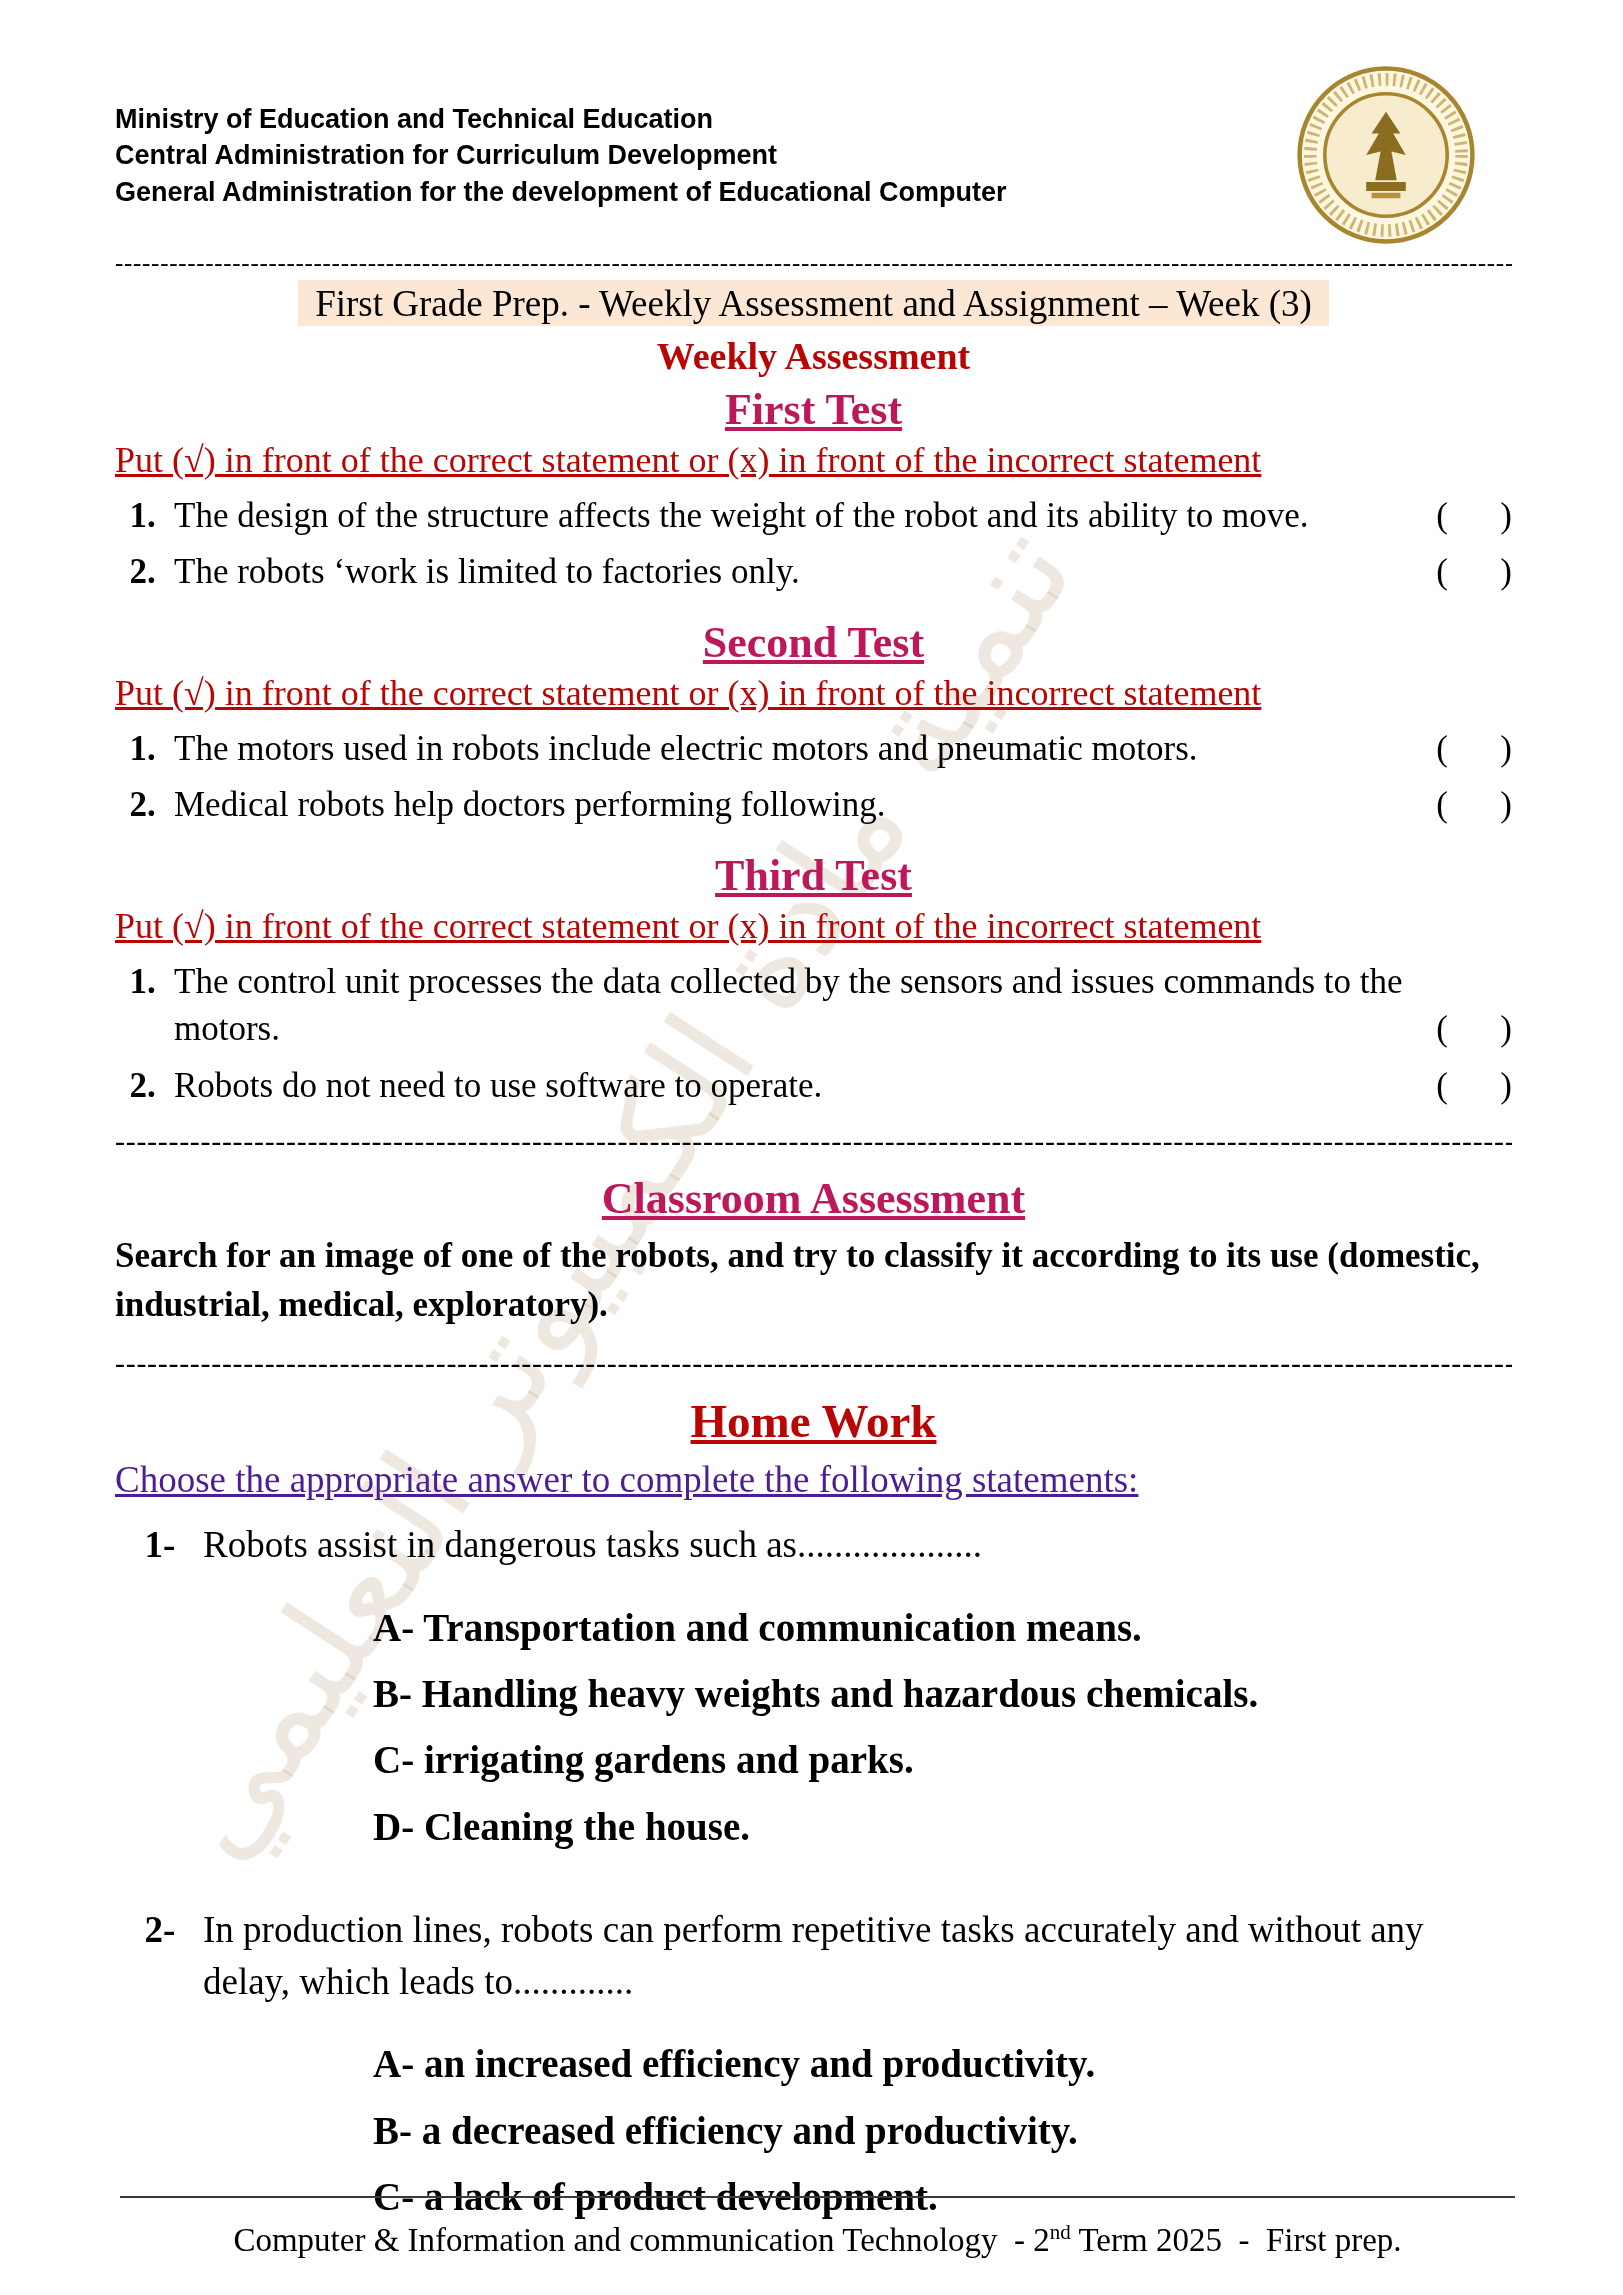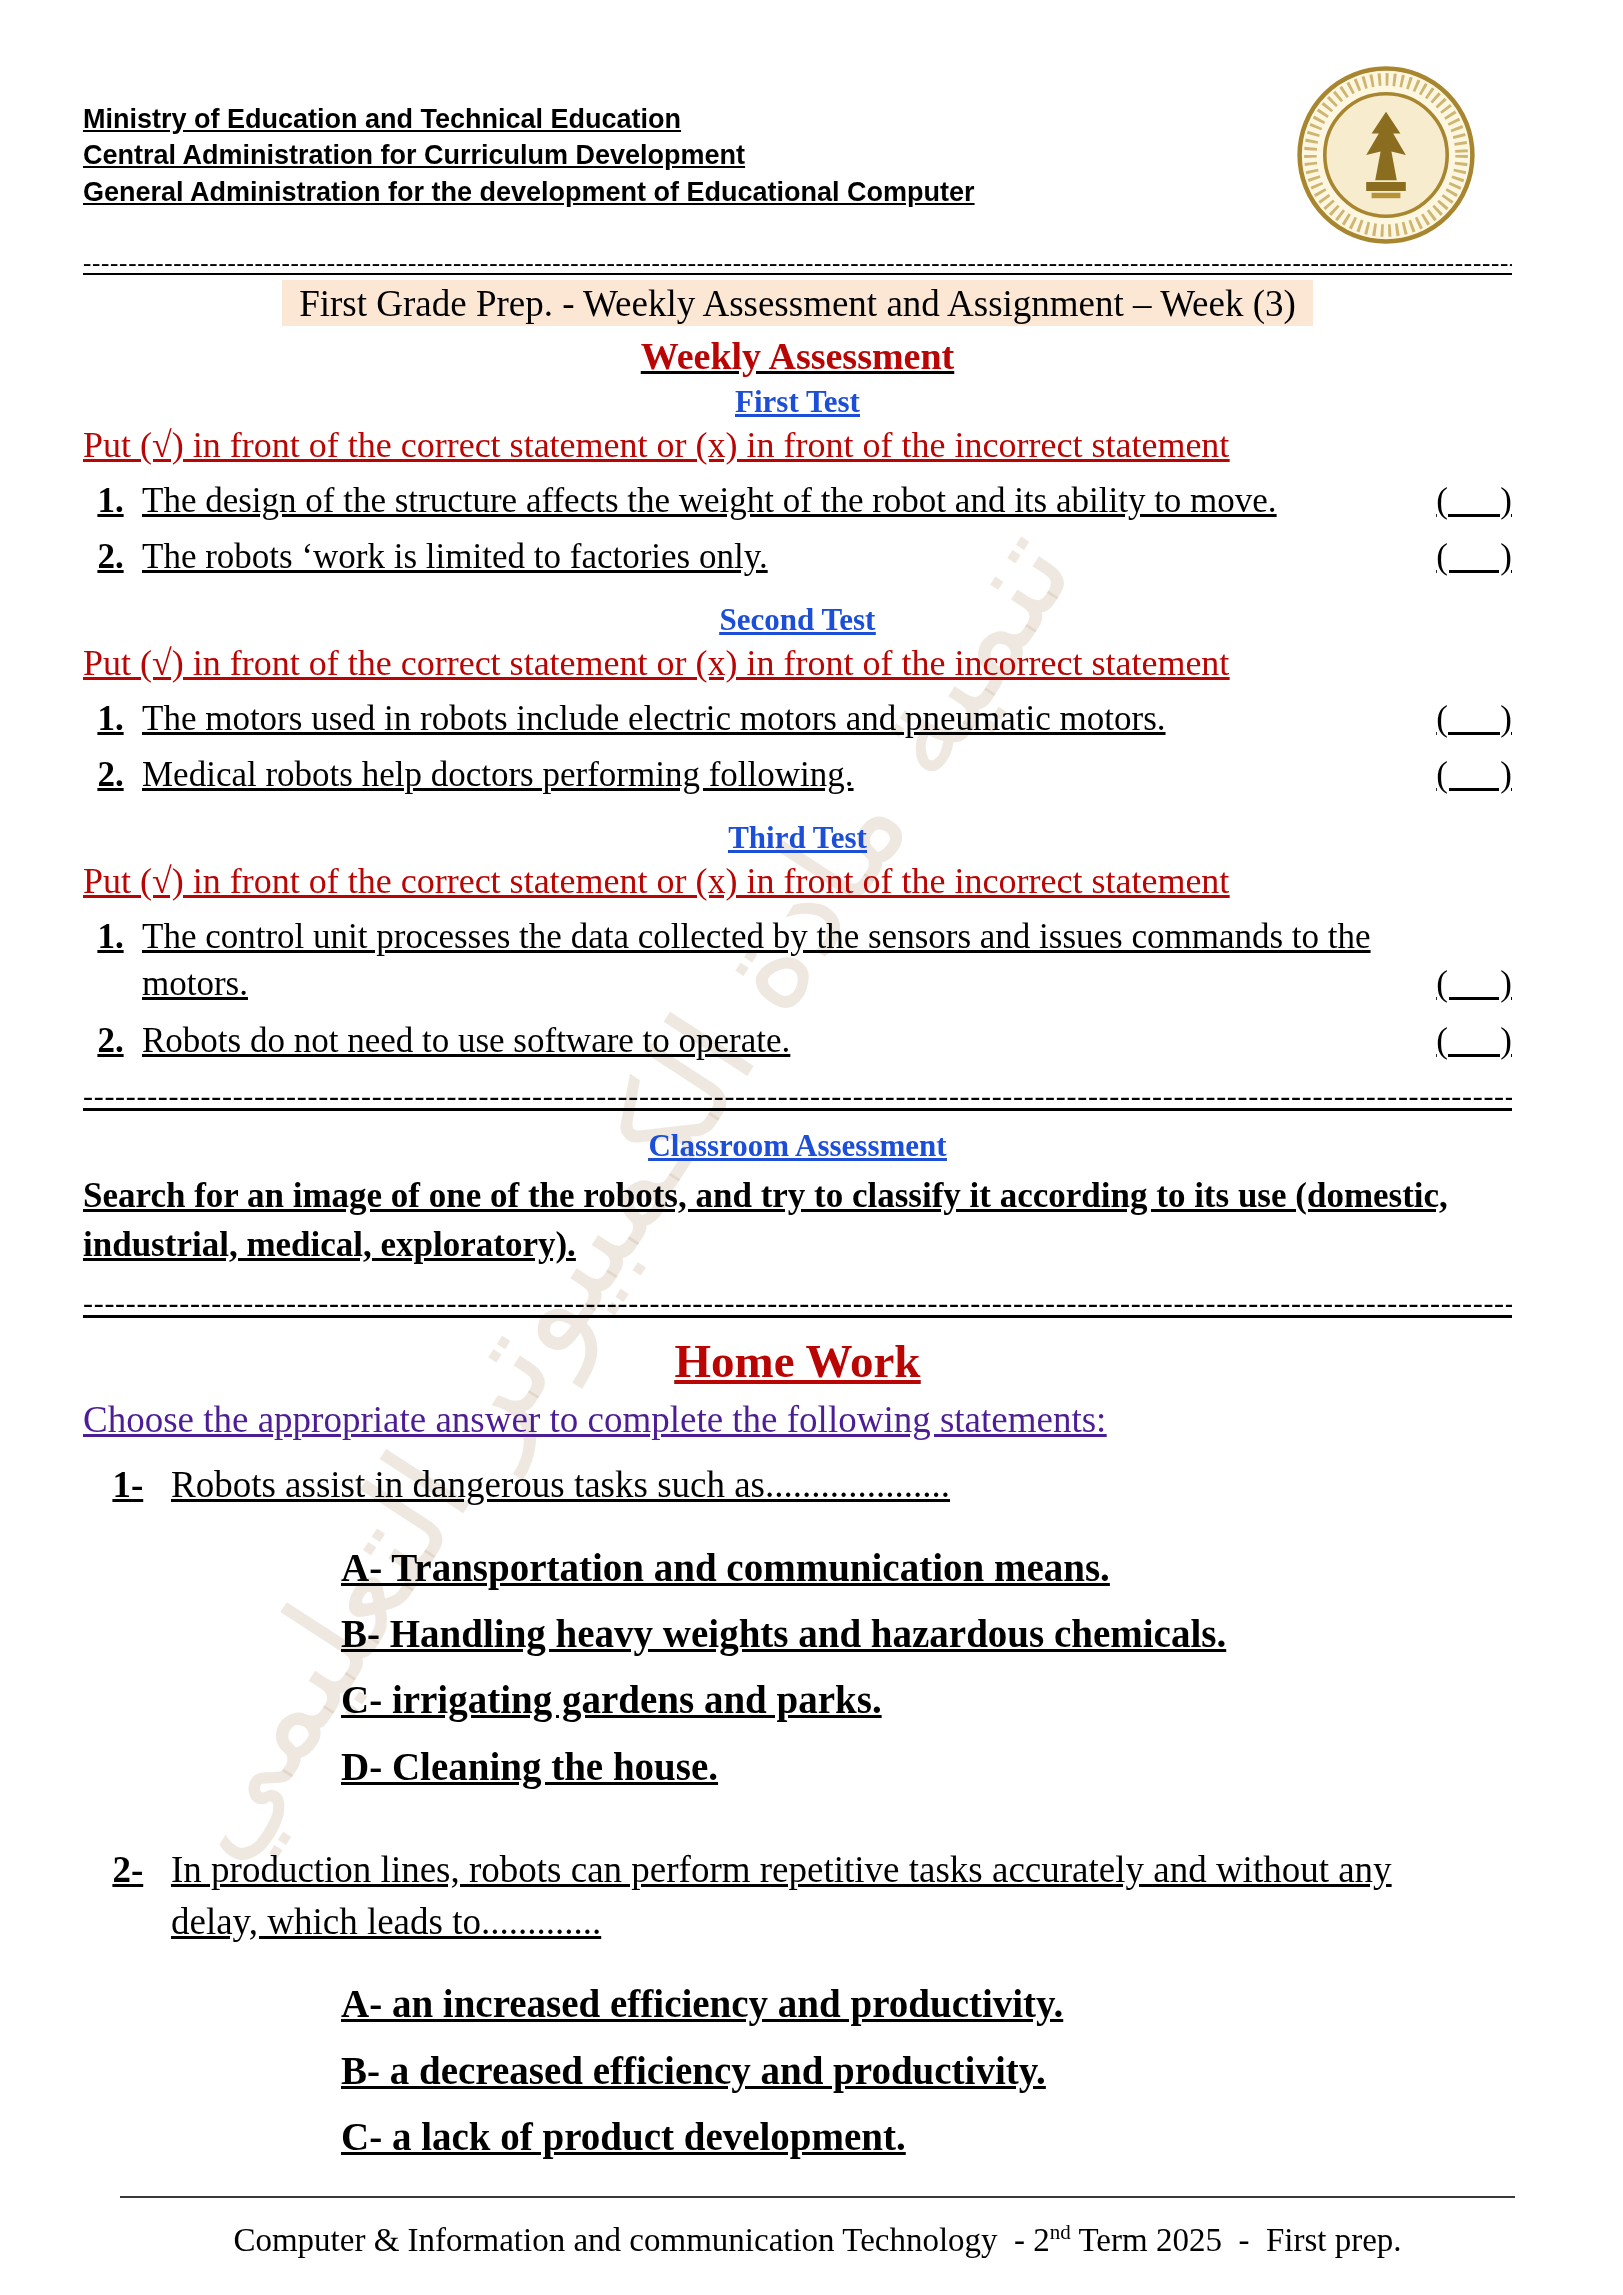--- a/index.html
+++ b/index.html
@@ -20,22 +20,21 @@
     font-family: "DejaVu Sans", sans-serif;
     font-size: 131px;
     color: rgba(193, 165, 130, 0.25);
     white-space: nowrap;
     z-index: 1;
     pointer-events: none;
   }
   .content {
     position: relative;
     z-index: 2;
-    padding: 65px 111px 0 83px;
-    text-decoration: underline;
+    padding: 65px 111px 0 115px;
   }
   .header-row { display: flex; justify-content: space-between; align-items: flex-start; }
   .header-lines {
     font-family: "Liberation Sans", sans-serif;
     font-weight: 700;
     font-size: 27px;
     line-height: 1.35;
     padding-top: 36px;
   }
   .logo { width: 180px; height: 180px; flex-shrink: 0; margin-right: 36px; }
@@ -51,23 +50,23 @@
   .doc-title { text-align: center; font-size: 37px; margin: 2.6px 0 6.5px 0; }
   .title-highlight { background: #fbe7d4; padding: 1.3px 17px; display: inline-block; }
   .section-heading {
     color: #b90504;
     font-weight: bold;
     font-size: 38px;
     text-align: center;
     margin: 7.9px 0 2.6px 0;
   }
   .test-name {
-    color: #1d4ed8;
+    color: #be185d;
     font-weight: bold;
-    font-size: 31px;
+    font-size: 44px;
     text-decoration: underline;
     text-align: center;
     margin: 22px 0 3.9px 0;
   }
   .test-name.first { margin-top: 6.5px; }
   .instruction {
     color: #b90504;
     font-size: 36px;
     text-decoration: underline;
     margin: 2.6px 0 10.5px 0;

